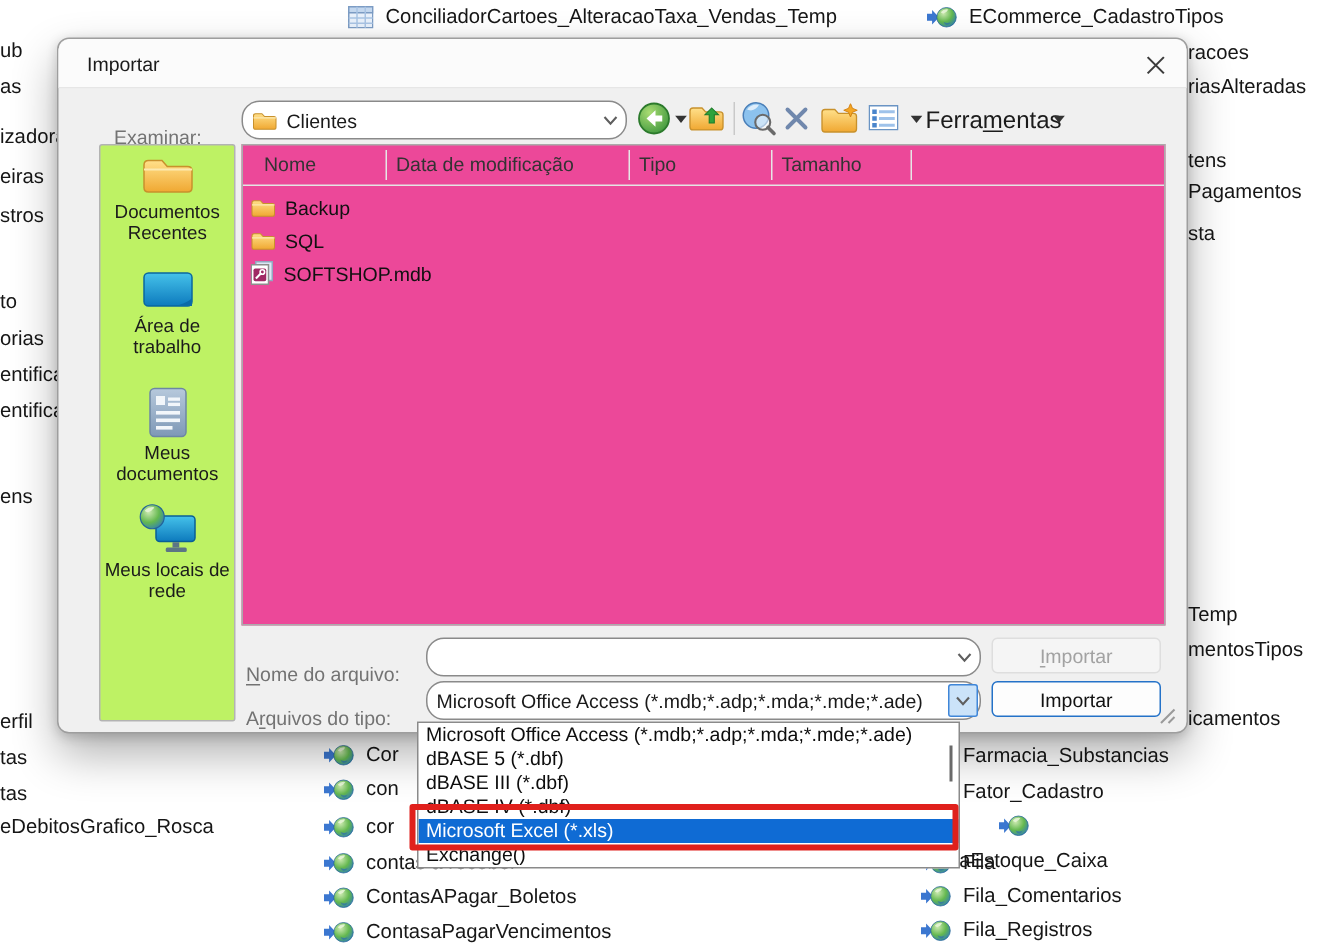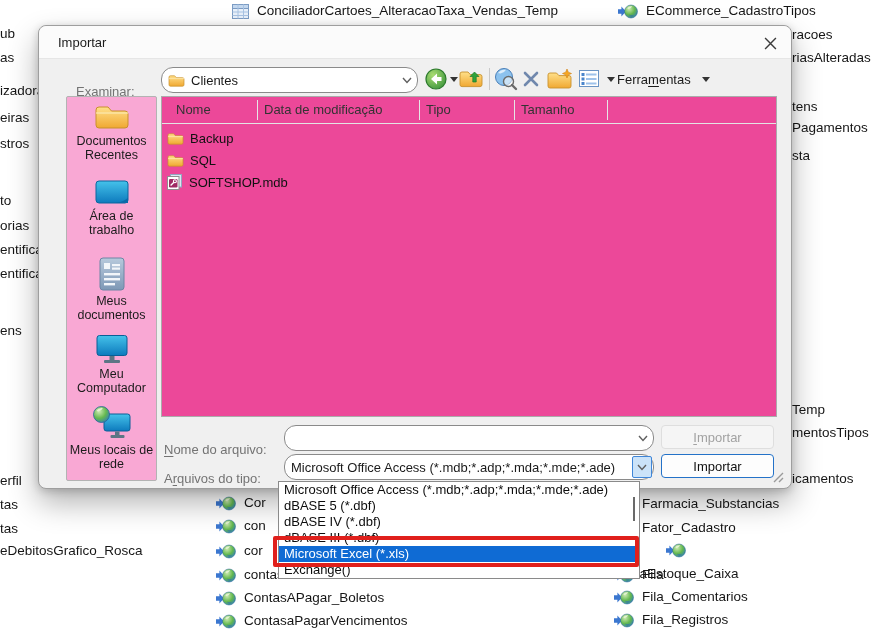--- a/index.html
+++ b/index.html
@@ -35,25 +35,25 @@
   .combo{
     position:absolute;background:#fff;border:1px solid #8a8a8a;border-radius:12px;
     display:flex;align-items:center;font-size:13px;
   }
   .combo .c-text{flex:1;padding-left:6px;white-space:nowrap;overflow:hidden;}
   .combo .c-btn{width:20px;height:100%;display:flex;align-items:center;justify-content:center;}
   .combo .c-btn.open{background:#cbe3f9;border:1px solid #3f86d8;border-radius:2px;height:calc(100% - 2px);margin-right:1px;box-sizing:border-box;}
   
   .tb-ic{position:absolute;display:flex;align-items:center;justify-content:center;}
   .tb-sep{position:absolute;width:1px;height:22px;background:#c9c9c9;}
-  .tb-text{position:absolute;font-size:13px;color:#1b1b1b;white-space:nowrap;}
+  .tb-text{position:absolute;font-size:16px;color:#1b1b1b;white-space:nowrap;}
   
   .sidebar{
     position:absolute;left:27px;top:70px;width:91px;height:385px;
-    border:1px solid #b3b3b3;border-radius:2px;background:#f9a8d4;
+    border:1px solid #b3b3b3;border-radius:2px;background:#bef264;
     display:flex;flex-direction:column;align-items:center;padding-top:6px;box-sizing:border-box;
   }
   .side-item{width:100%;display:flex;flex-direction:column;align-items:center;}
   .side-item .s-lbl{font-size:12.5px;line-height:14px;text-align:center;margin-top:3px;width:86px;color:#1b1b1b;}
   .si-1{height:77px;} .si-2{height:78px;} .si-3{height:78px;} .si-4{height:72px;} .si-5{height:75px;}
   
   .filelist{
     position:absolute;left:122px;top:70px;width:616px;height:321px;
     background:#ec4899;border:1px solid #ababab;box-sizing:border-box;
   }
@@ -475,26 +475,20 @@
           <use href="#ic-desktop"></use>
         </svg>
       <div class="s-lbl">Área de trabalho</div>
     </div>
     <div class="side-item si-3">
       <svg width="28" height="34">
           <use href="#ic-mydocs"></use>
         </svg>
       <div class="s-lbl">Meus documentos</div>
     </div>
-    <div class="side-item si-4">
-      <svg width="34" height="30">
-          <use href="#ic-computer"></use>
-        </svg>
-      <div class="s-lbl">Meu Computador</div>
-    </div>
     <div class="side-item si-5">
       <svg width="40" height="34">
           <use href="#ic-network"></use>
         </svg>
       <div class="s-lbl">Meus locais de rede</div>
     </div>
   </div>
 
   <div class="filelist">
     <div class="fl-head">
@@ -562,20 +556,20 @@
   <div class="grip">
     <svg width="12" height="12">
         <use href="#ic-grip"></use>
       </svg>
   </div>
 </div>
 
 <div class="type-dropdown">
   <div class="dd-opt">Microsoft Office Access (*.mdb;*.adp;*.mda;*.mde;*.ade)</div>
   <div class="dd-opt">dBASE 5 (*.dbf)</div>
+  <div class="dd-opt">dBASE III (*.dbf)</div>
   <div class="dd-opt">dBASE IV (*.dbf)</div>
-  <div class="dd-opt">dBASE III (*.dbf)</div>
   <div class="dd-opt selected">Microsoft Excel (*.xls)</div>
   <div class="dd-opt">Exchange()</div>
   <div class="dd-thumb"></div>
 </div>
 
 <div class="red-box"></div>
 
 </body></html>

